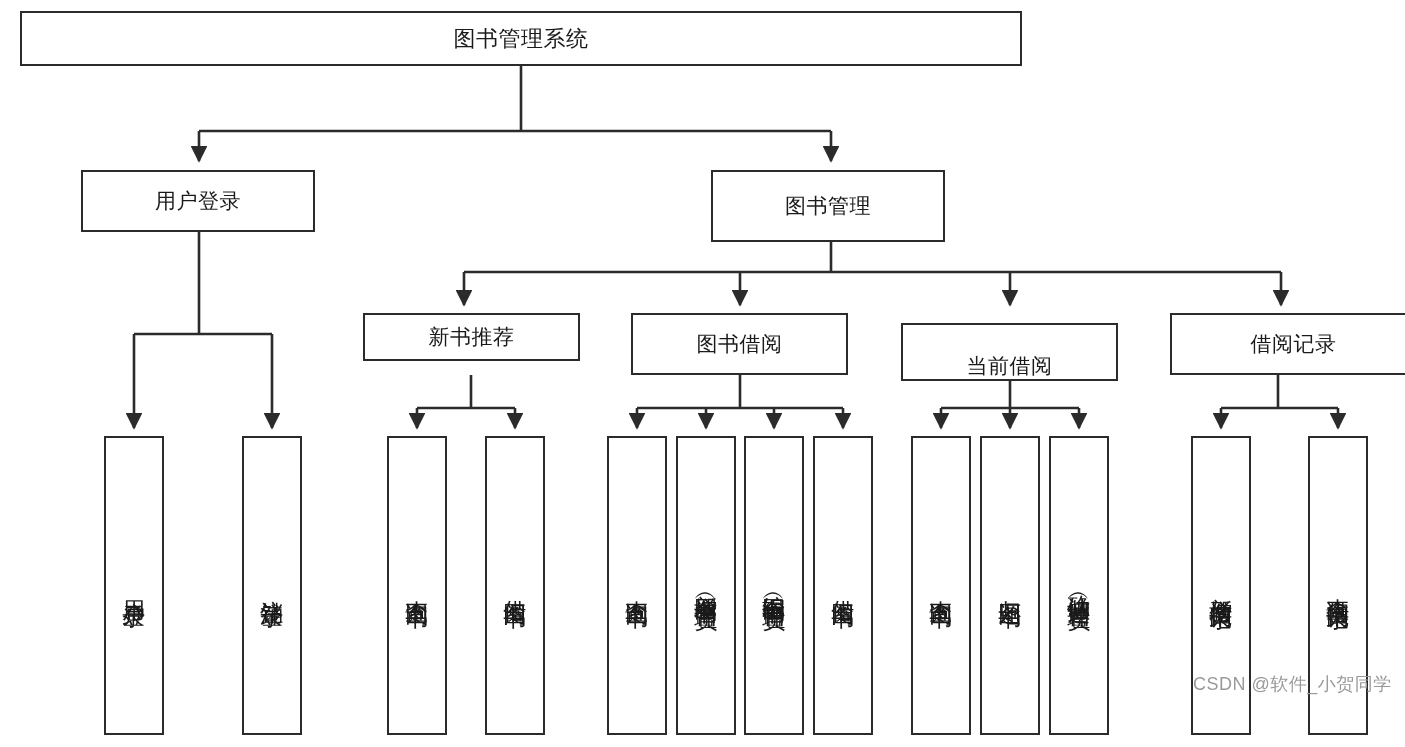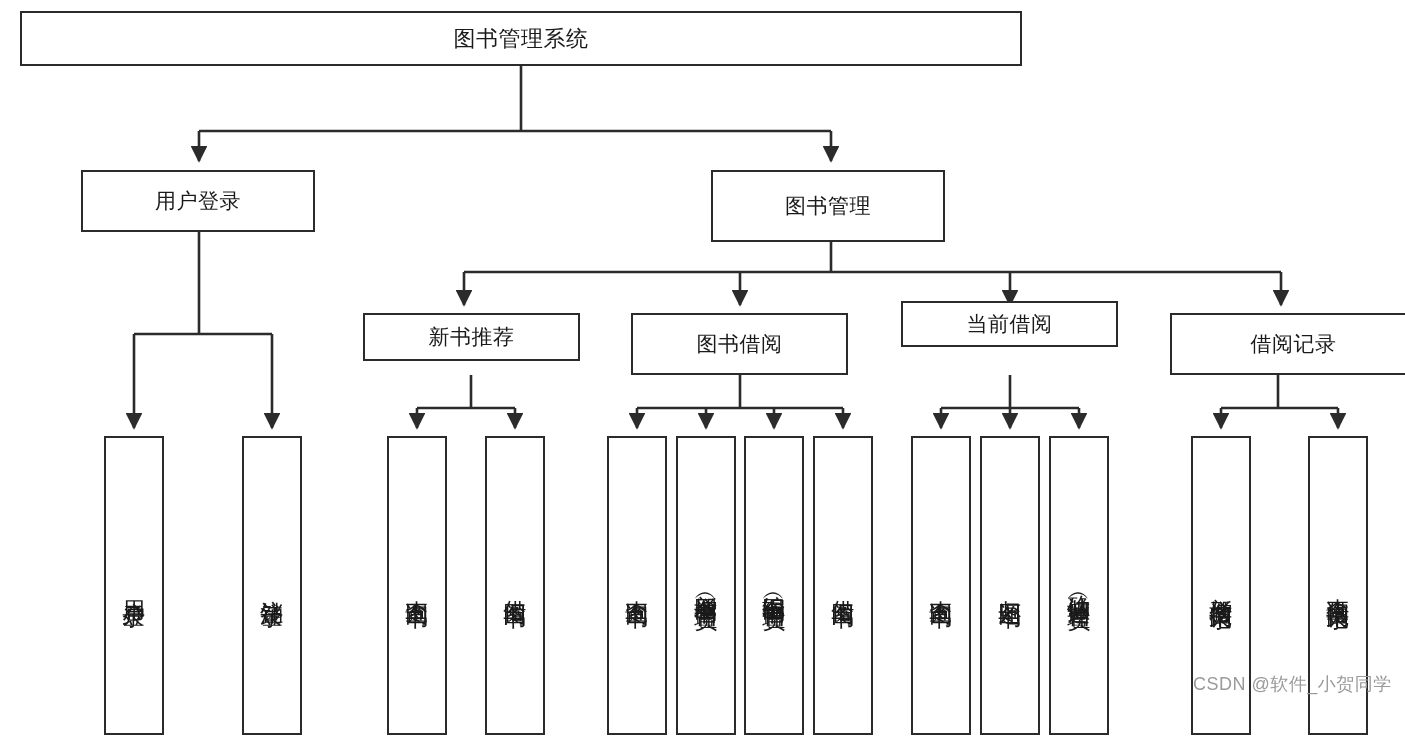--- a/index.html
+++ b/index.html
@@ -139,21 +139,21 @@
   </div>
 
   <div class="node horiz" style="left:363px; top:313px; width:217px; height:48px;">
     <span class="label">新书推荐</span>
   </div>
 
   <div class="node horiz" style="left:631px; top:313px; width:217px; height:62px;">
     <span class="label">图书借阅</span>
   </div>
 
-  <div class="node horiz" style="left:901px; top:301px; width:217px; height:46px;">
+  <div class="node horiz" style="left:901px; top:323px; width:217px; height:58px;align-items:flex-end;">
     <span class="label">当前借阅</span>
   </div>
 
   <div class="node horiz" style="left:1170px; top:313px; width:247px; height:62px;">
     <span class="label">借阅记录</span>
   </div>
 
   <div class="node vert" style="left:104px; top:436px; width:60px; height:299px;">
     <span class="label">用户登录</span>
   </div>

